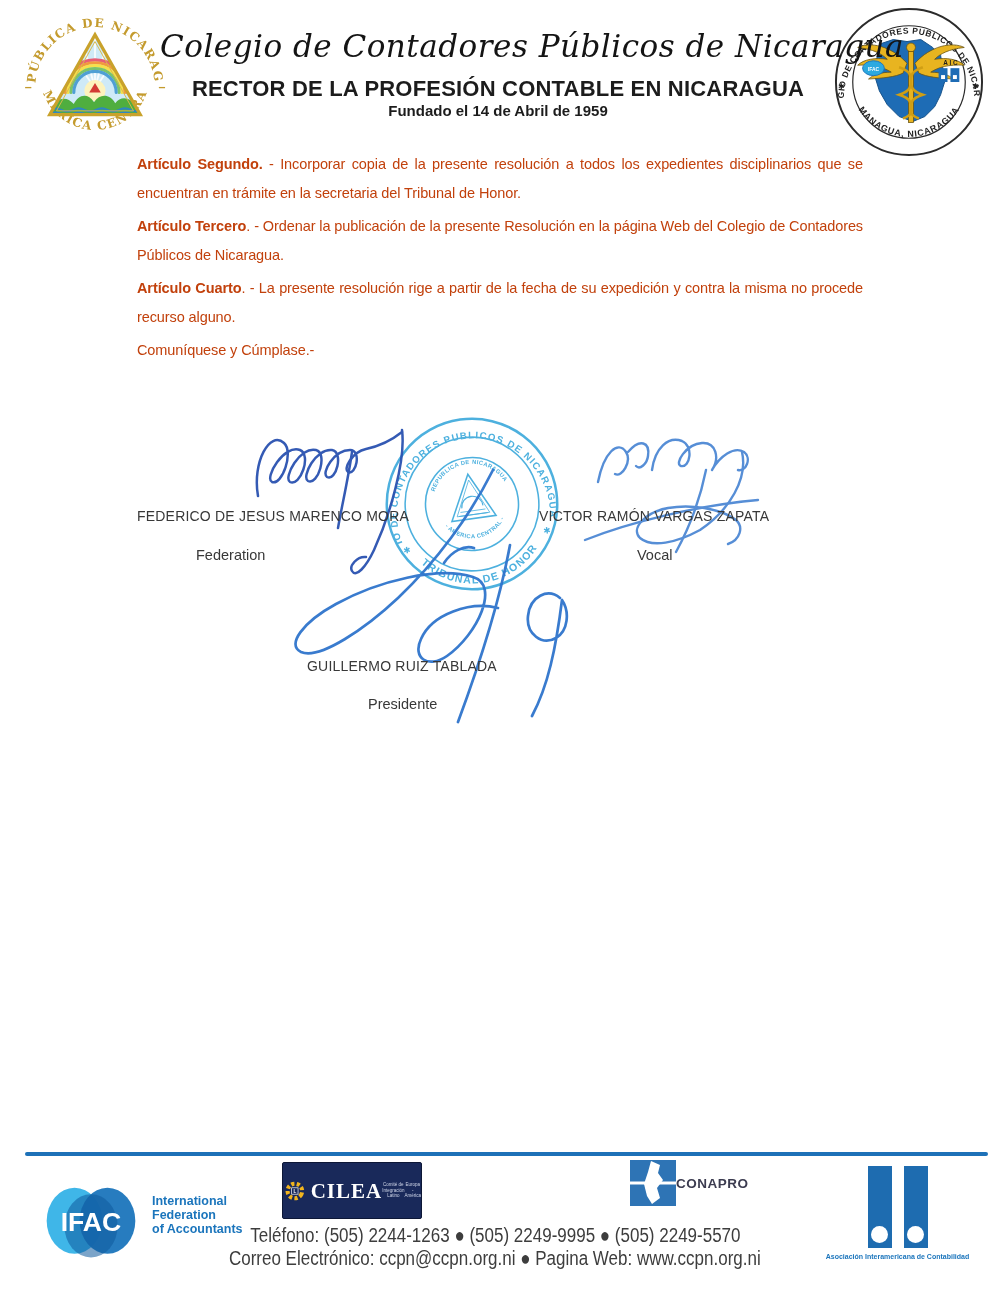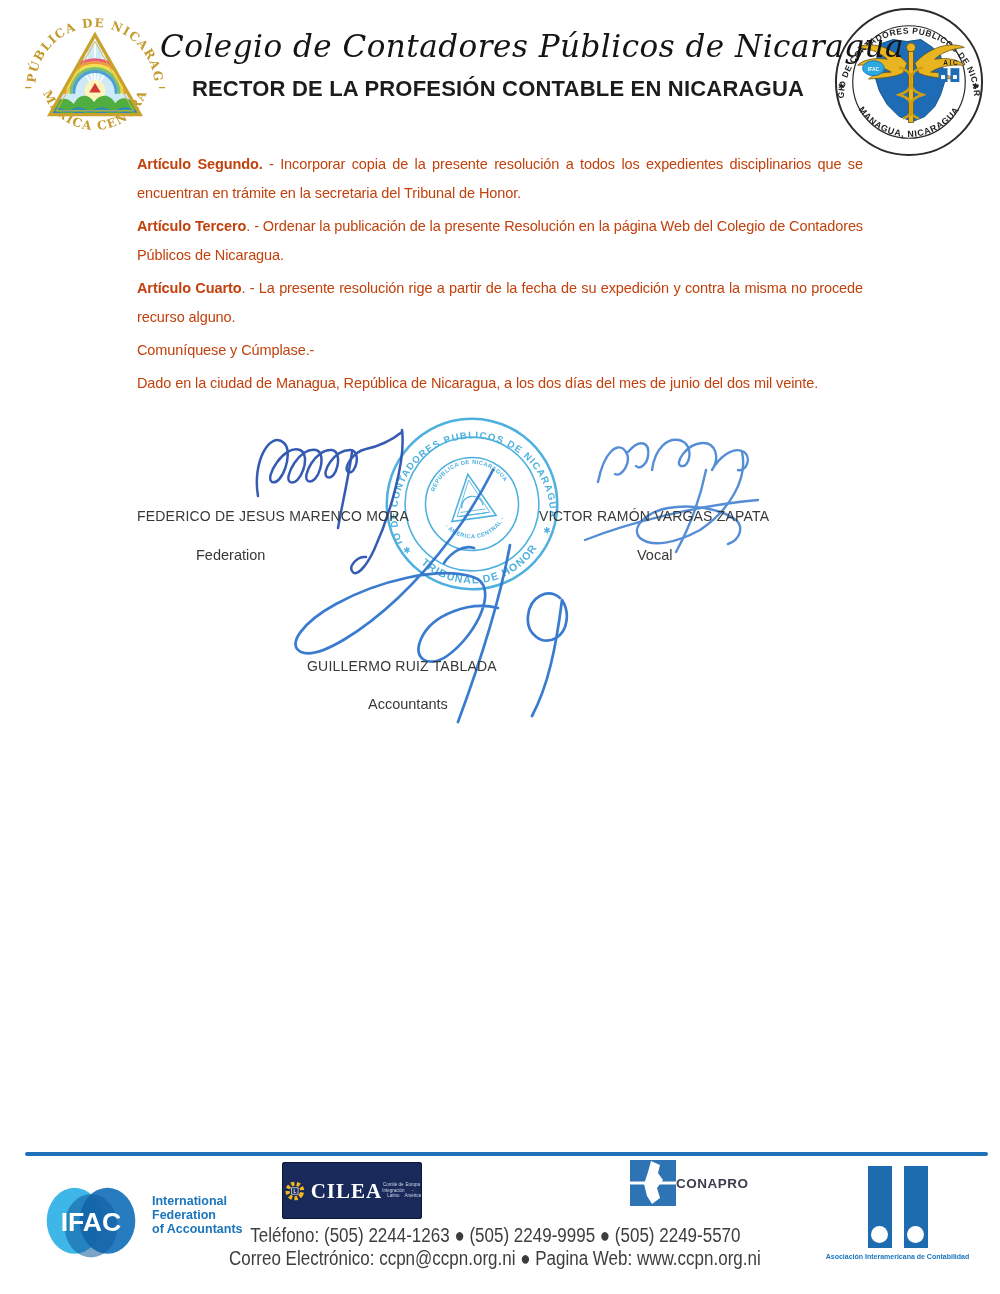--- a/index.html
+++ b/index.html
@@ -129,36 +129,34 @@
       <text x="122" y="60" font-size="6.5" font-weight="bold" fill="#1e1e1e" text-anchor="middle">A I C</text>
       <rect x="110" y="63" width="9" height="14" fill="#1e6cb5"></rect>
       <rect x="122" y="63" width="9" height="14" fill="#1e6cb5"></rect>
       <rect x="112.5" y="70" width="4" height="4" fill="#fff"></rect>
       <rect x="124.5" y="70" width="4" height="4" fill="#fff"></rect>
     </g>
   </svg>
 
   <div class="abs hdr-title">Colegio de Contadores Públicos de Nicaragua</div>
   <div class="abs hdr-sub">RECTOR DE LA PROFESIÓN CONTABLE EN NICARAGUA</div>
+  <div class="abs hdr-founded">Fundado el 14 de Abril de 1959</div>
 
   <div class="abs bodytext">
     <p>
       <span class="lead">Artículo Segundo.</span><span> - Incorporar copia de la presente resolución a todos los expedientes disciplinarios que se encuentran en trámite en la secretaria del Tribunal de Honor.</span>
     </p>
     <p>
       <span class="lead">Artículo Tercero</span><span>. - Ordenar la publicación de la presente Resolución en la página Web del Colegio de Contadores Públicos de Nicaragua.</span>
     </p>
     <p>
       <span class="lead">Artículo Cuarto</span><span>. - La presente resolución rige a partir de la fecha de su expedición y contra la misma no procede recurso alguno.</span>
     </p>
     <p>
       <span>Comuníquese y Cúmplase.-</span>
-    </p>
-    <p>
-      <span>Dado en la ciudad de Managua, República de Nicaragua, a los dos días del mes de junio del dos mil veinte.</span>
     </p>
   </div>
 
   <svg class="abs" style="left:380px;top:412px" width="184" height="184" viewBox="0 0 190 190">
     <defs>
       <path id="stampTop" d="M 18,124 A 79,79 0 1 1 172,124"></path>
       <path id="stampBot" d="M 28,140 A 79,79 0 0 0 162,140"></path>
       <path id="stampInT" d="M 57,106 A 40,40 0 1 1 133,106"></path>
       <path id="stampInB" d="M 63,112 A 37,37 0 0 0 127,112"></path>
     </defs>
@@ -213,21 +211,21 @@
         <path d="M444,563 C452,551 464,545 474,548"></path>
       </g>
     </g>
   </svg>
 
   <div class="abs name" style="left:137px;top:508px">FEDERICO DE JESUS MARENCO  MORA</div>
   <div class="abs role" style="left:196px;top:547px">Federation</div>
   <div class="abs name" style="left:539px;top:508px">VICTOR RAMÓN VARGAS ZAPATA</div>
   <div class="abs role" style="left:637px;top:547px">Vocal</div>
   <div class="abs name" style="left:307px;top:658px">GUILLERMO RUIZ TABLADA</div>
-  <div class="abs role" style="left:368px;top:696px">Accountants</div>
+  <div class="abs role" style="left:368px;top:696px">Presidente</div>
 
   <div class="abs rule"></div>
 
   <svg class="abs" style="left:36px;top:1184px" width="110" height="76" viewBox="0 0 86 60">
     <ellipse cx="30" cy="29" rx="22" ry="26" fill="#3fb6e8"></ellipse>
     <ellipse cx="56" cy="29" rx="22" ry="26" fill="#1b75bc" opacity=".95"></ellipse>
     <ellipse cx="43" cy="33" rx="21" ry="25" fill="#0e5a9d" opacity=".55"></ellipse>
     <text x="43" y="37" text-anchor="middle" font-size="21" font-weight="bold" fill="#ffffff" font-family="Liberation Sans,sans-serif">IFAC</text>
   </svg>
   <div class="abs ifac-text">

